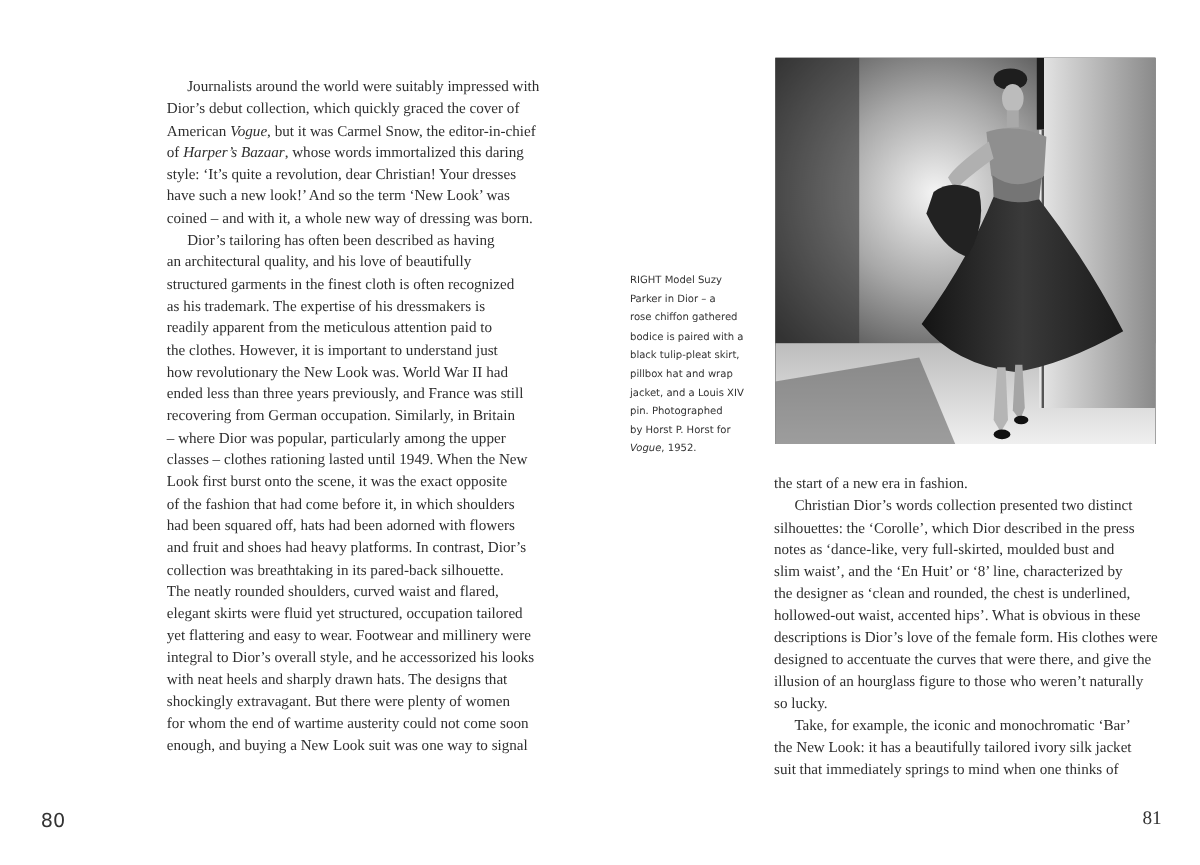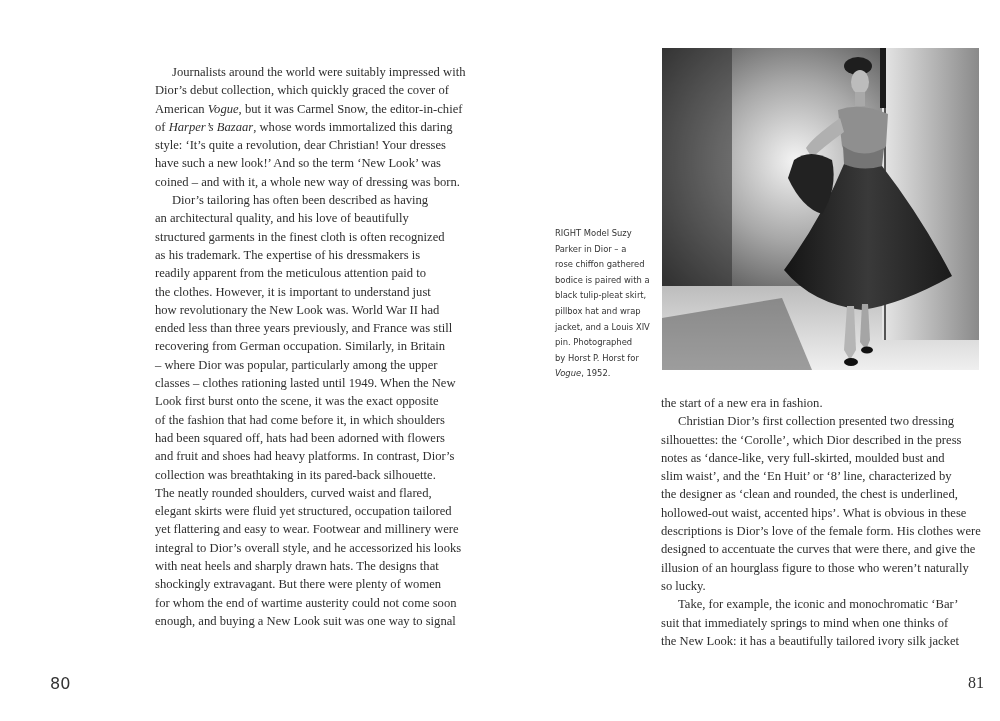--- a/index.html
+++ b/index.html
@@ -1,35 +1,35 @@
 <!DOCTYPE html>
 <html><head>
 <meta charset="utf-8">
 <style>
   html, body { margin: 0; padding: 0; }
   body {
     width: 1000px; height: 721px; background: #ffffff; position: relative; overflow: hidden;
     color: #2a2a2a;
   }
-  .page { position: absolute; top: 0; height: 546px; margin-left: 16px; }
+  .page { position: absolute; top: 0; height: 546px; }
   .page-left { left: 0; width: 500px; }
   .page-right { left: 500px; width: 500px; }
   .body-text {
     position: absolute;
     font-family: "Liberation Serif", "DejaVu Serif", serif;
     font-size: 12.6px;
     line-height: 18.3px;
     color: #2e2e2e;
   }
   .body-text .line { display: block; white-space: nowrap; }
   .body-text .indent { padding-left: 17px; }
   .left-col { left: 139px; top: 63px; width: 325px; }
   .right-col { left: 145px; top: 394px; width: 320px; }
   .caption {
-    position: absolute; left: 39px; top: 226px; width: 100px;
+    position: absolute; left: 25px; top: 226px; width: 100px;
     font-family: "DejaVu Sans", "Liberation Sans", sans-serif;
     font-size: 8.4px; line-height: 15.6px; color: #333;
   }
   .caption .line { display: block; white-space: nowrap; }
   .photo {
     position: absolute; left: 146px; top: 48px; width: 317px; height: 322px;
     overflow: hidden; background: #6a6a6a;
   }
   .photo svg { display: block; }
   .folio {
@@ -141,31 +141,31 @@
       <ellipse cx="189" cy="314" rx="7" ry="4" fill="#111"></ellipse>
       <ellipse cx="205" cy="302" rx="6" ry="3.5" fill="#111"></ellipse>
     </svg>
   </div>
 
   <div class="body-text right-col">
       <div>
         <span class="line"><span>the start of a new era in fashion.</span></span>
       </div>
       <div>
-        <span class="line indent"><span>Christian Dior’s first collection presented two dressing</span></span>
+        <span class="line indent"><span>Christian Dior’s words collection presented two distinct</span></span>
         <span class="line"><span>silhouettes: the ‘Corolle’, which Dior described in the press</span></span>
         <span class="line"><span>notes as ‘dance-like, very full-skirted, moulded bust and</span></span>
         <span class="line"><span>slim waist’, and the ‘En Huit’ or ‘8’ line, characterized by</span></span>
         <span class="line"><span>the designer as ‘clean and rounded, the chest is underlined,</span></span>
         <span class="line"><span>hollowed-out waist, accented hips’. What is obvious in these</span></span>
         <span class="line"><span>descriptions is Dior’s love of the female form. His clothes were</span></span>
         <span class="line"><span>designed to accentuate the curves that were there, and give the</span></span>
         <span class="line"><span>illusion of an hourglass figure to those who weren’t naturally</span></span>
         <span class="line"><span>so lucky.</span></span>
       </div>
       <div>
         <span class="line indent"><span>Take, for example, the iconic and monochromatic ‘Bar’</span></span>
+        <span class="line"><span>the New Look: it has a beautifully tailored ivory silk jacket</span></span>
         <span class="line"><span>suit that immediately springs to mind when one thinks of</span></span>
-        <span class="line"><span>the New Look: it has a beautifully tailored ivory silk jacket</span></span>
       </div>
     </div>
   <div class="folio folio-right">81</div>
 </div>
 
 </body></html>

